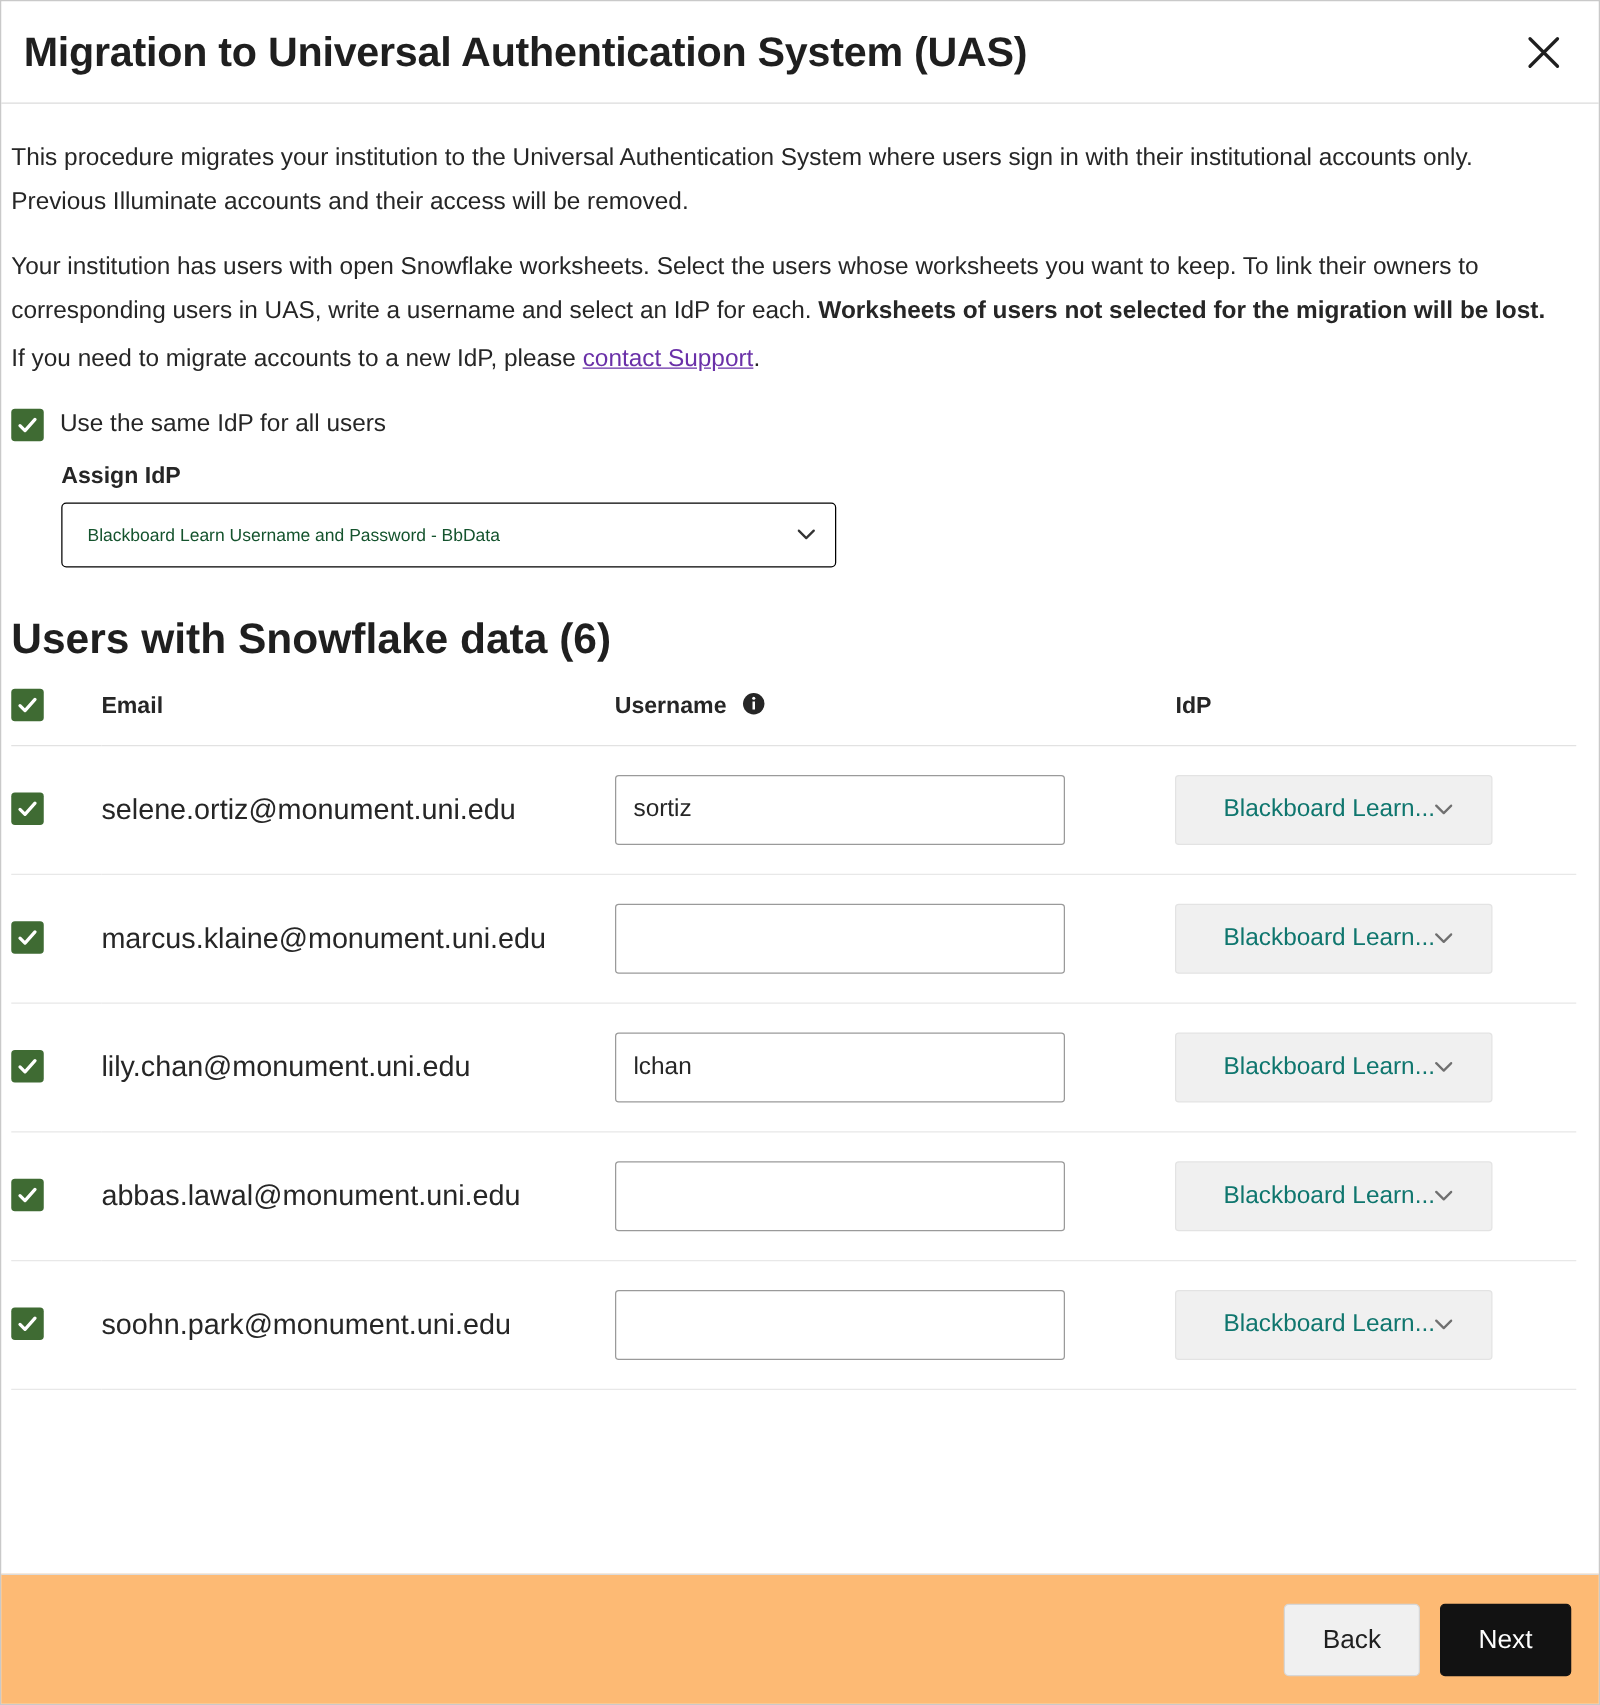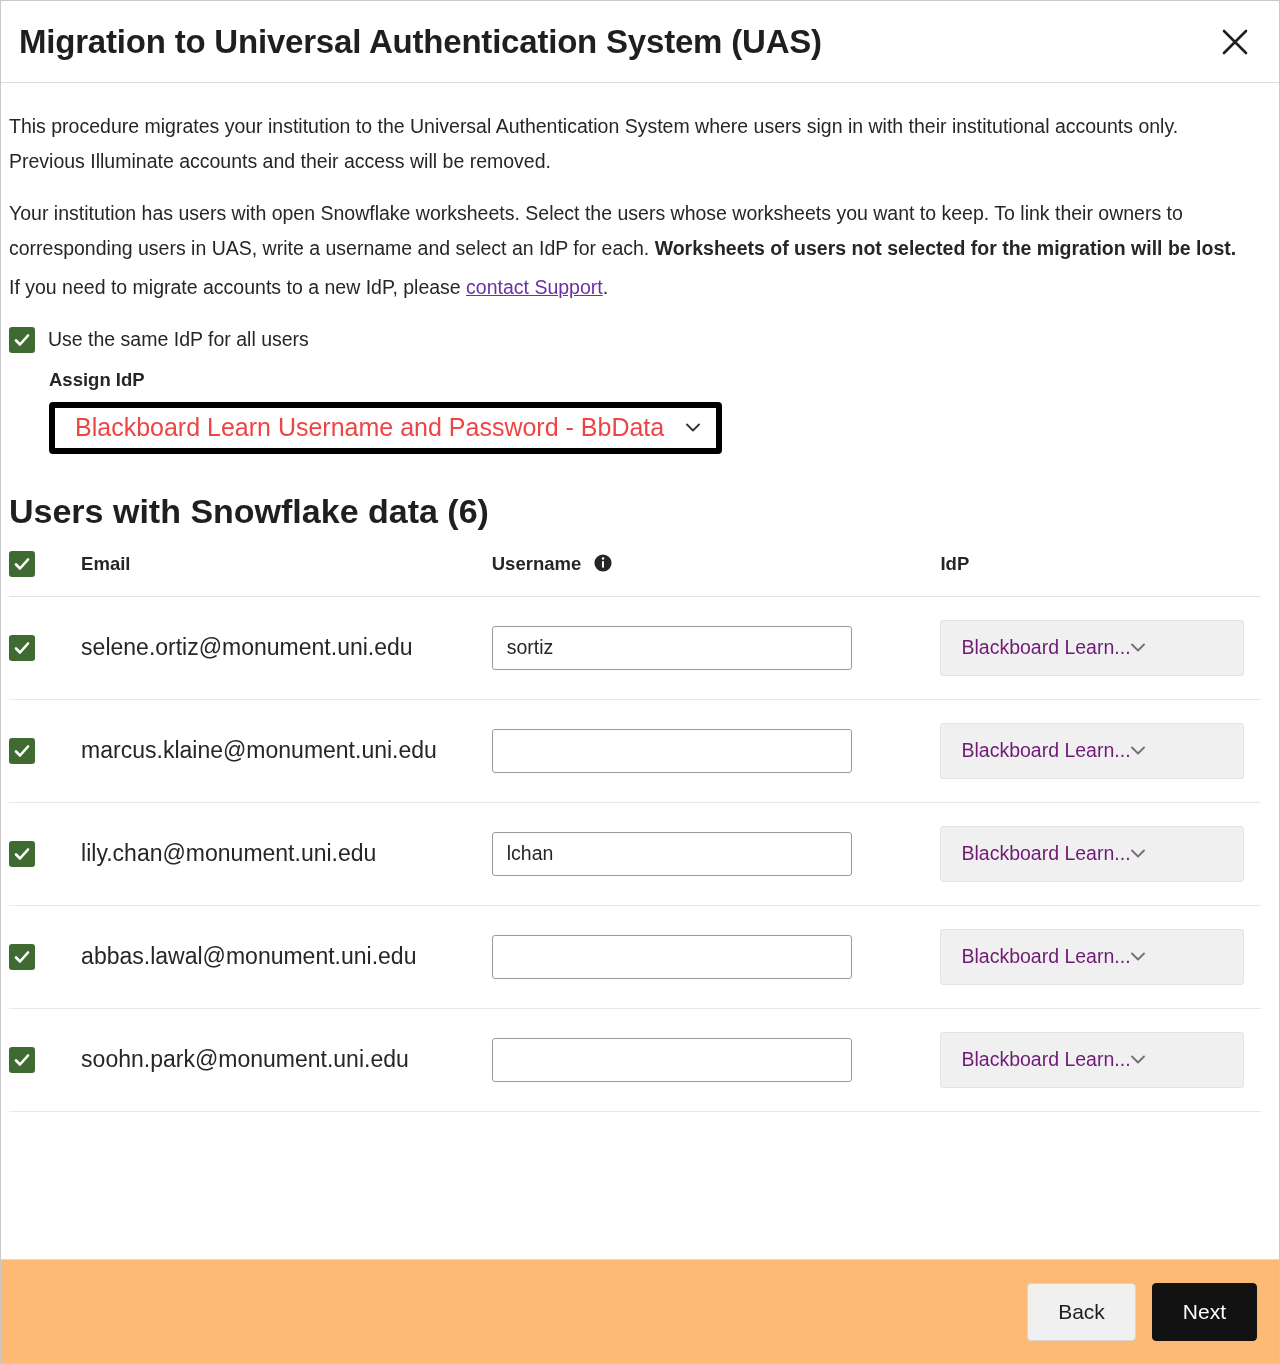--- a/index.html
+++ b/index.html
@@ -98,26 +98,26 @@
   .assign-label {
     font-size: 18.5px;
     font-weight: 700;
     color: #262626;
     margin-bottom: 11px;
   }
   .select-box {
     display: inline-flex;
     align-items: center;
     justify-content: space-between;
-    border: 6px solid #000000;
+    border: 1px solid #000000;
     border-radius: 4px;
     height: 52px;
     padding: 0 16px 0 20px;
-    font-size: 25px;
-    color: #ef4444;
+    font-size: 14px;
+    color: #14532d;
     background: #fff;
     cursor: pointer;
     min-width: 620px;
   }
   .select-box .caret {
     margin-left: 22px;
     font-size: 12px;
     color: #333;
     line-height: 1;
   }
@@ -159,41 +159,41 @@
     color: #262626;
     white-space: nowrap;
   }
   .info-icon {
     display: inline-flex;
     vertical-align: -3px;
     margin-left: 7px;
   }
   .text-input {
     width: 360px;
-    height: 44px;
+    height: 56px;
     border: 1px solid #9a9a9a;
     border-radius: 3px;
     font-size: 19.5px;
     font-family: "Liberation Sans", sans-serif;
     color: #262626;
     padding: 0 14px;
     background: #fff;
   }
   .idp-select {
     display: flex;
     align-items: center;
-    justify-content: flex-start;
-    width: 304px;
+    justify-content: center;
+    width: 254px;
     height: 56px;
     background: #f0f0f0;
     border: 1px solid #e3e3e3;
     border-radius: 3px;
     padding: 0 14px 0 20px;
     font-size: 19.5px;
-    color: #701a75;
+    color: #0f766e;
     cursor: default;
   }
   .idp-select .caret {
     font-size: 12px;
     color: #707070;
     line-height: 1;
   }
   
   .dialog-footer {
     min-height: 104px;

